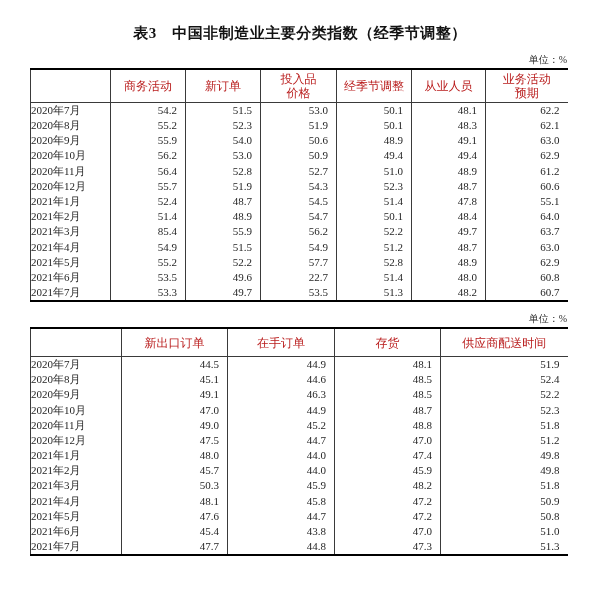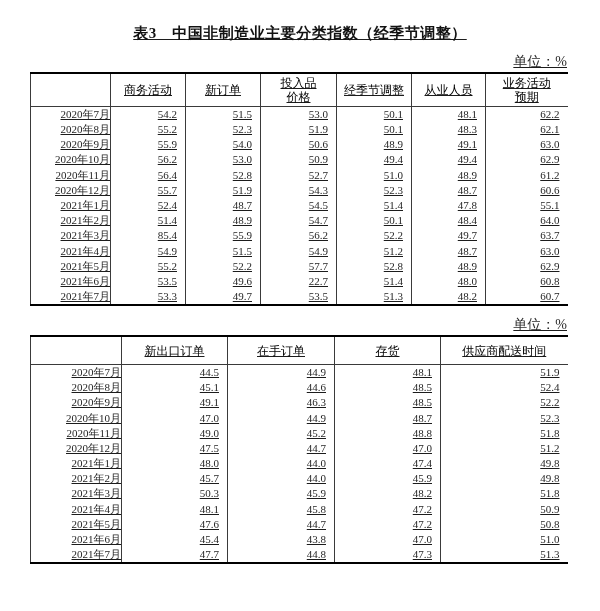--- a/index.html
+++ b/index.html
@@ -1,35 +1,35 @@
 <!DOCTYPE html>
 <html><head>
 <meta charset="utf-8">
 <style>
   html,body{margin:0;padding:0;}
   body{
     width:600px;height:611px;overflow:hidden;background:#ffffff;
     font-family:"Liberation Serif","DejaVu Serif",serif;
     color:#1c1c1c;
   }
-  .doc{position:relative;width:600px;height:611px;text-decoration:underline;}
+  .doc{position:relative;width:600px;height:611px;}
   .tbl-title{
     text-align:center;
     font-size:15px;
     font-weight:bold;
     color:#121212;
     letter-spacing:0.5px;
   }
   #t3-title{padding-top:24px;}
   #t4-title{padding-top:33px;}
   .unit-line{
     width:537px;
     margin:10px 0 1px 30px;
     text-align:right;
-    font-size:14px;
+    font-size:10px;
     color:#2b2b2b;
   }
   table.data-table{
     border-collapse:collapse;
     table-layout:fixed;
     margin-left:30px;
     width:537px;
     border-top:2px solid #000;
     border-bottom:2px solid #000;
     font-size:11px;
@@ -41,34 +41,34 @@
     overflow:hidden;
   }
   table.data-table thead th{
     border-bottom:1px solid #3a3a3a;
     font-weight:normal;
     font-size:12px;
     text-align:center;
     vertical-align:middle;
     white-space:pre-line;
     line-height:14px;
-    color:#000000;
+    color:#b91c1c;
   }
   #table3 thead th{height:32px;}
   #table4 thead th{height:27px;}
   table.data-table tbody tr{height:15.2px;}
   table.data-table tbody td{
     text-align:right;
     padding-right:8px;
     line-height:15px;
     color:#262626;
   }
   table.data-table tbody td.lbl,
   table.data-table th.lbl{
-    text-align:right;
+    text-align:left;
     padding-right:0;
   }
 </style>
 </head>
 <body>
 
 <div class="doc">
 
   <div id="t3-title" class="tbl-title">表3　中国非制造业主要分类指数（经季节调整）</div>
 

